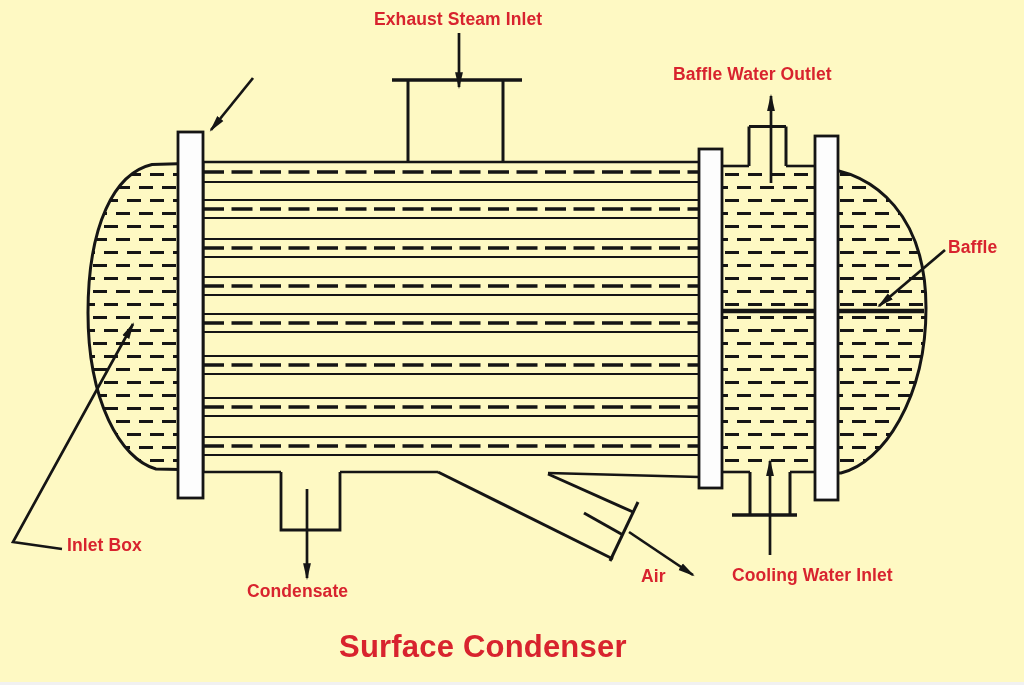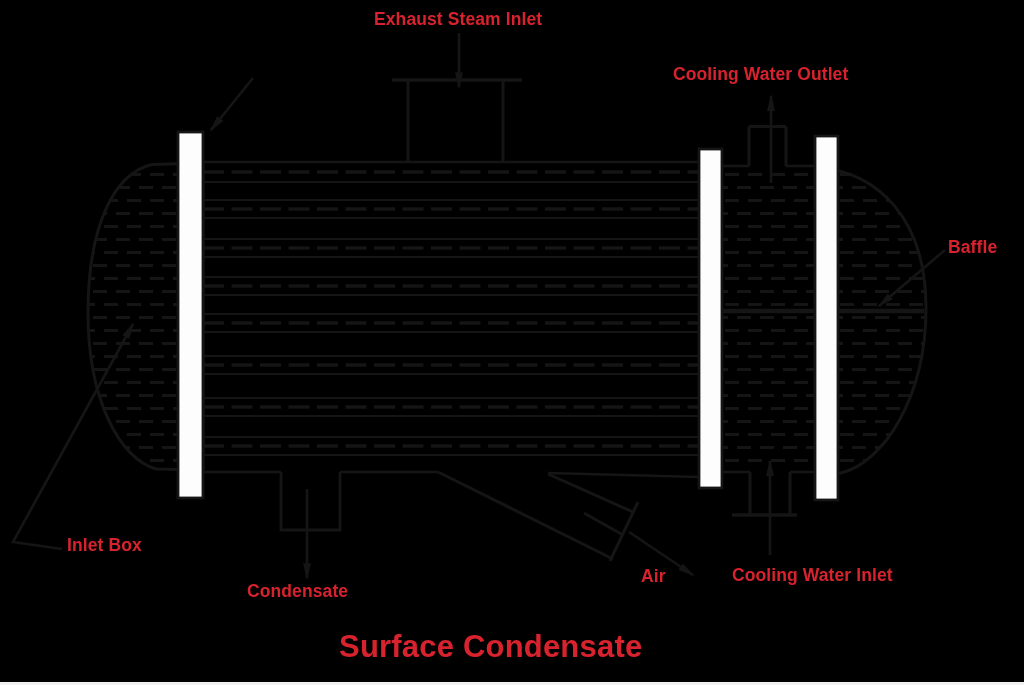--- a/index.html
+++ b/index.html
@@ -1,18 +1,18 @@
 <!DOCTYPE html>
 <html><head>
 <meta charset="utf-8">
 <style>
   html,body{margin:0;padding:0;background:#ffffff;}
   .stage{
     position:relative;width:1024px;height:685px;overflow:hidden;
-    background:#000000;font-family:"Liberation Sans",sans-serif;
+    background:#fef9c3;font-family:"Liberation Sans",sans-serif;
   }
   .stage svg{position:absolute;left:0;top:0;}
   .lbl{
     position:absolute;color:#d8232e;font-weight:700;font-size:17.5px;
     white-space:nowrap;line-height:1.15;letter-spacing:0.1px;
   }
   .lbl-exhaust{left:374px;top:9px;}
   .lbl-cwo{left:673px;top:64px;}
   .lbl-baffle{left:948px;top:237px;}
   .lbl-waterbox{left:67px;top:535px;}
@@ -160,23 +160,23 @@
       <line x1="771" y1="183" x2="771" y2="96" marker-end="url(#ah)"></line>
       <polyline points="62,549 13,542 133,324" marker-end="url(#ah)"></polyline>
       <line x1="307" y1="489" x2="307" y2="578" marker-end="url(#ah)"></line>
       <line x1="770" y1="555" x2="770" y2="461" marker-end="url(#ah)"></line>
       <line x1="629" y1="532" x2="693" y2="575" marker-end="url(#ah)"></line>
       <line x1="945" y1="250" x2="879" y2="306" marker-end="url(#ah)"></line>
     </g>
   </svg>
 
   <div class="lbl lbl-exhaust">Exhaust Steam Inlet</div>
-  <div class="lbl lbl-cwo">Cooling Water Outlet</div>
+  <div class="lbl lbl-cwo">Baffle Water Outlet</div>
   <div class="lbl lbl-baffle">Baffle</div>
   <div class="lbl lbl-waterbox">Inlet Box</div>
   <div class="lbl lbl-condensate">Condensate</div>
   <div class="lbl lbl-air">Air</div>
   <div class="lbl lbl-cwi">Cooling Water Inlet</div>
 
-  <div class="title">Surface Condensate</div>
+  <div class="title">Surface Condenser</div>
 
   <div class="bottom-strip"></div>
 </div>
 
 </body></html>

